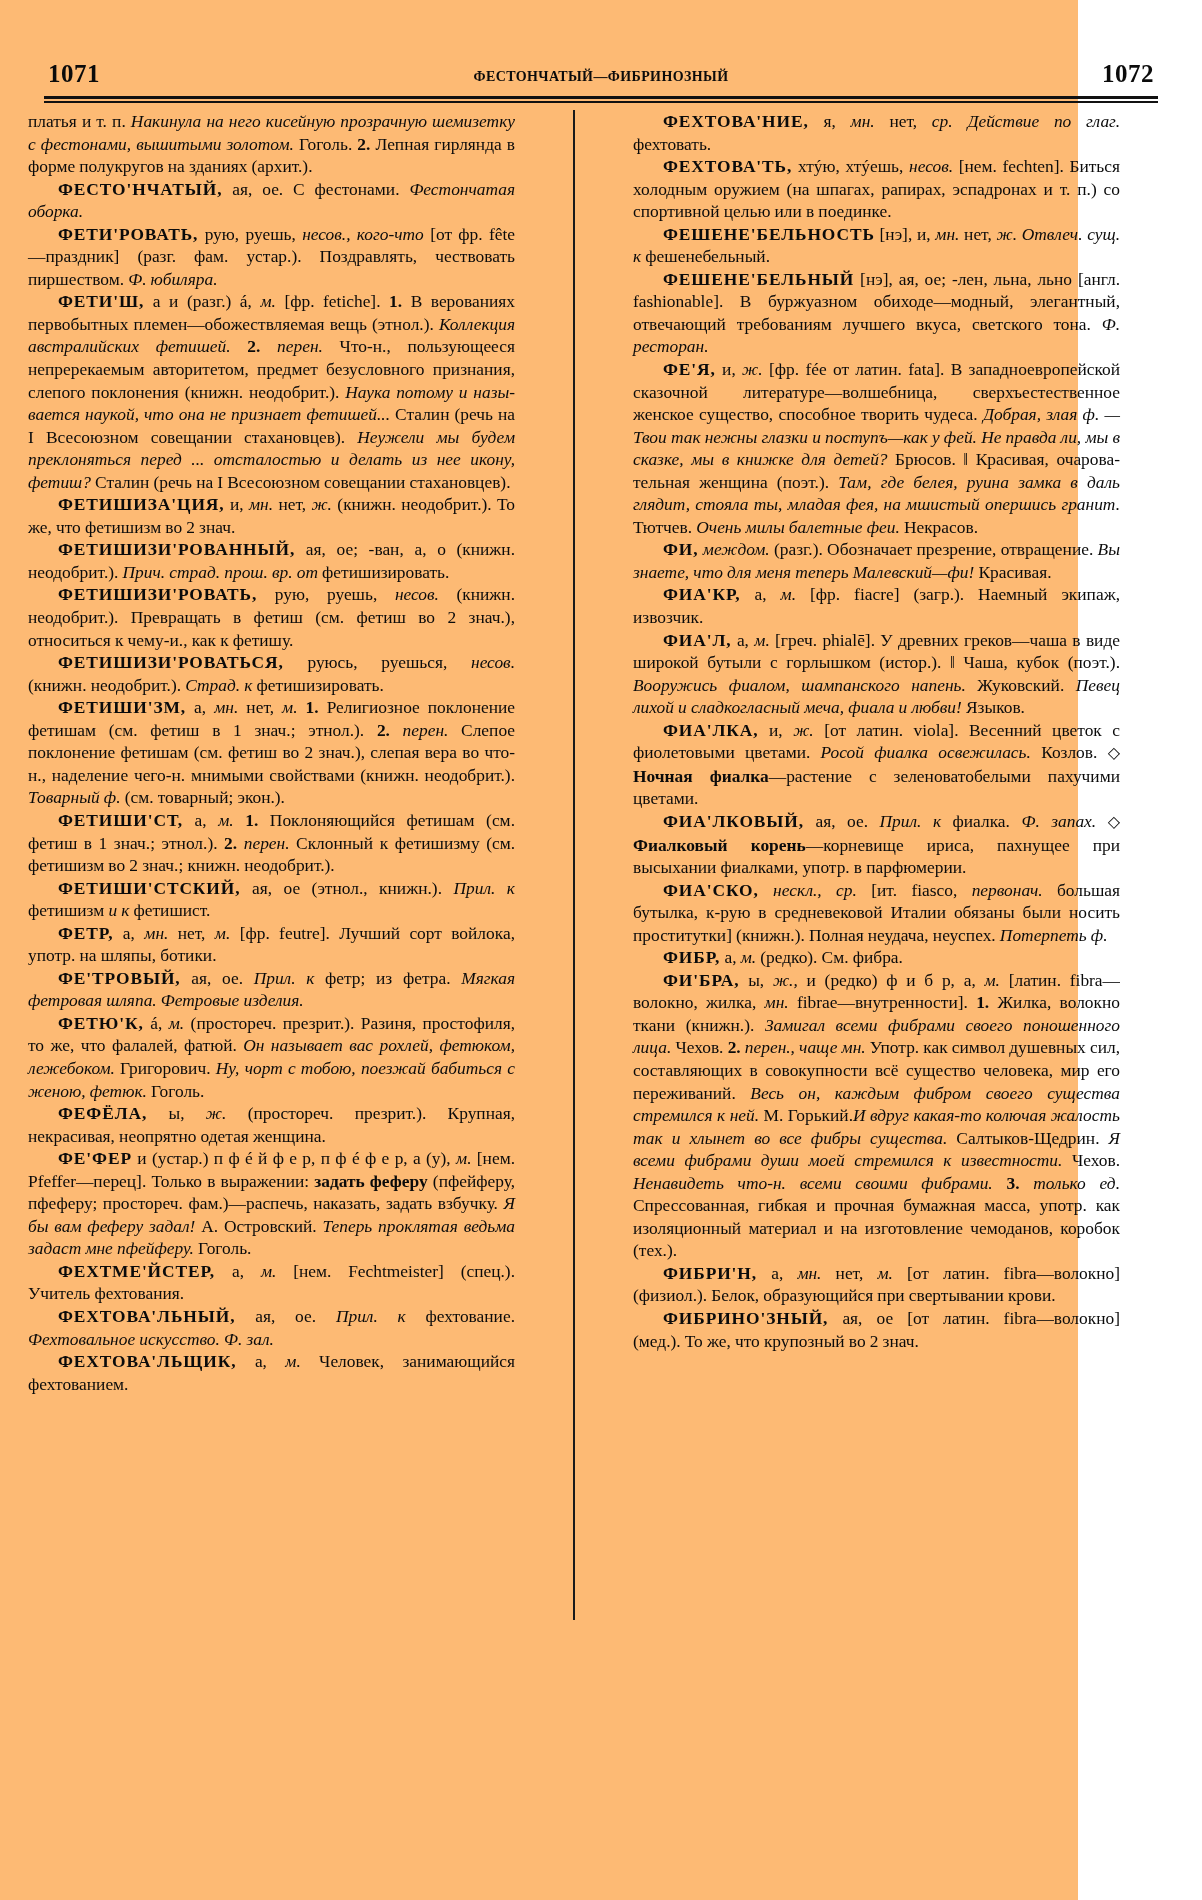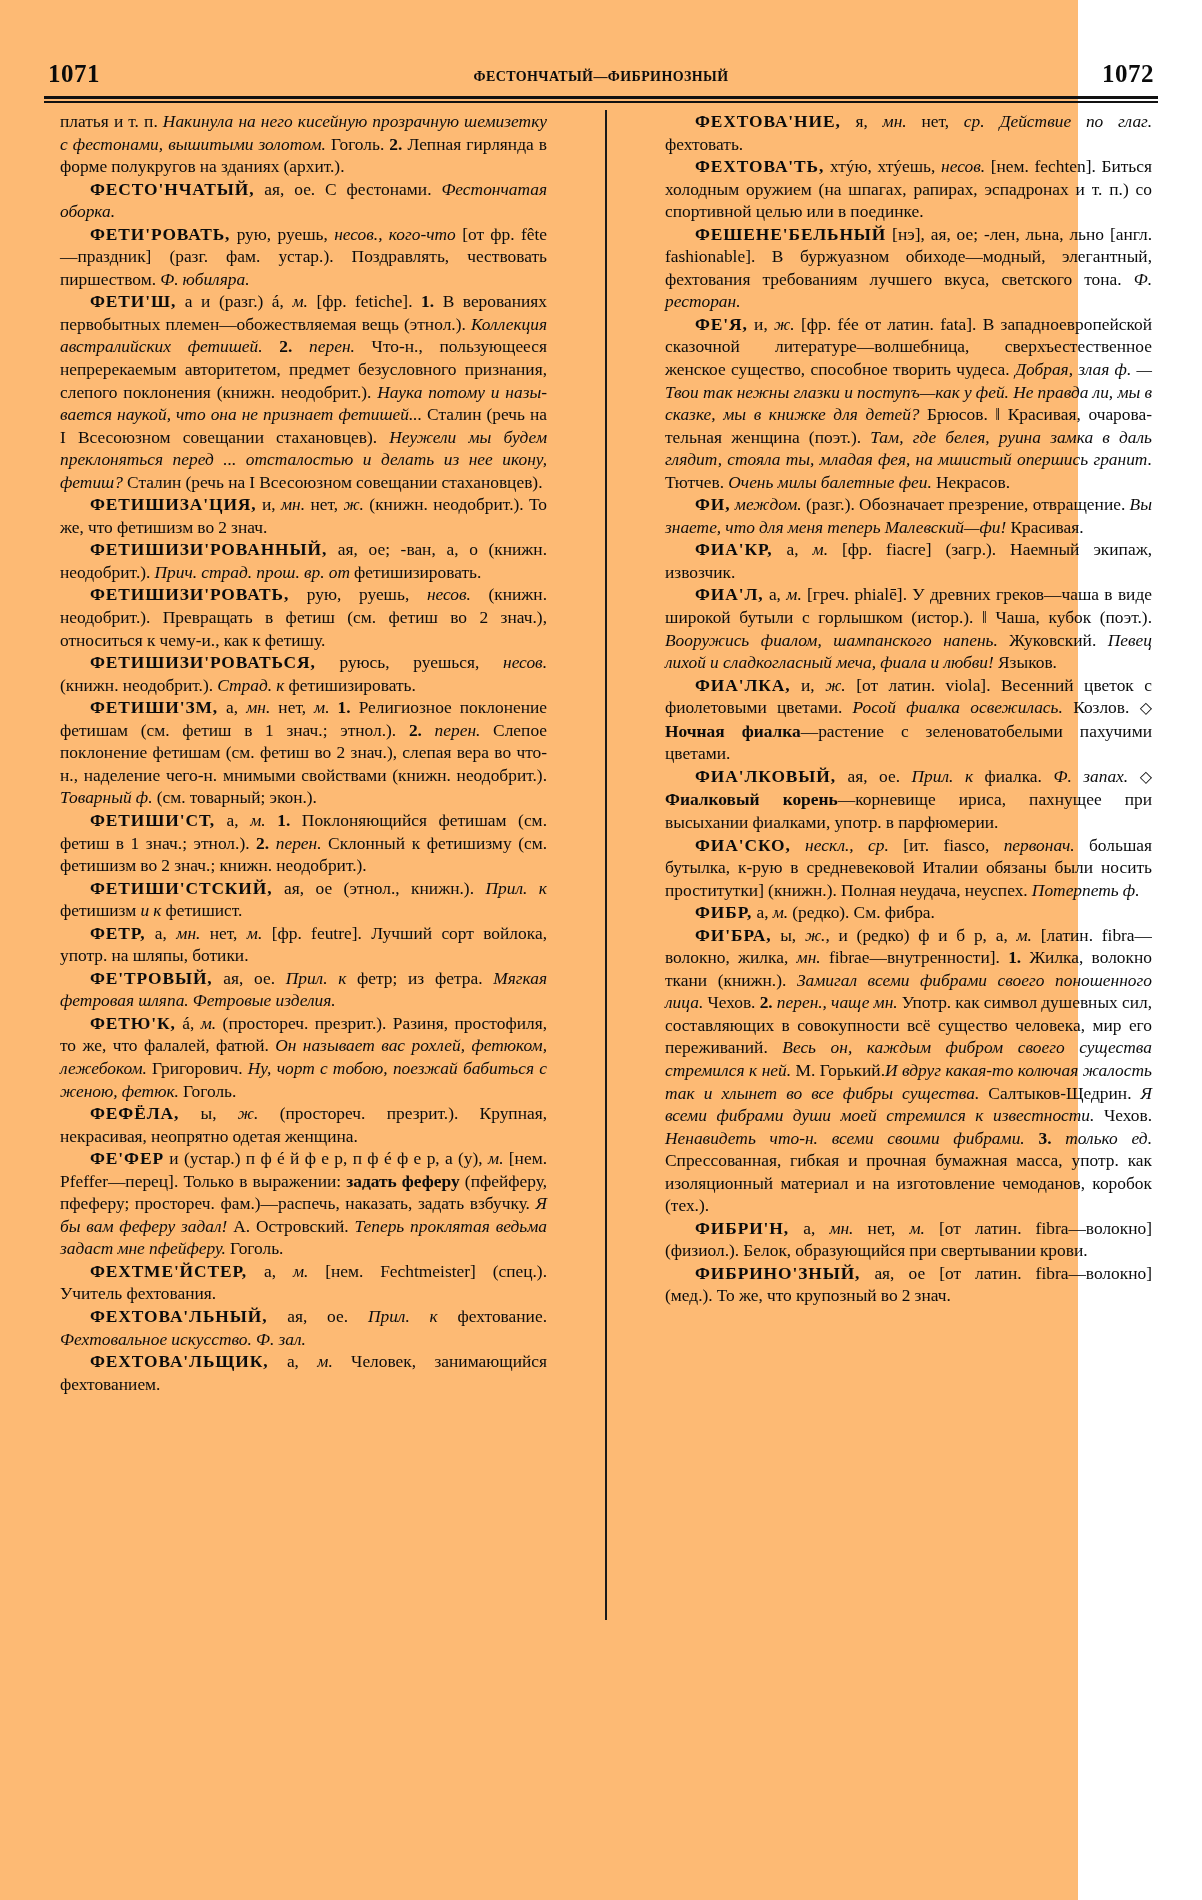--- a/index.html
+++ b/index.html
@@ -61,21 +61,21 @@
   }
   .rule-gap { height: 2px; }
   .rule-thin {
     height: 1.6px;
     background: #111;
   }
 
   
   .columns {
     position: absolute;
-    left: 60px;
+    left: 28px;
     top: 110px;
     width: 1110px;
     height: 1740px;
     display: flex;
     gap: 16px;
   }
   .col {
     width: 487px;
     position: relative;
   }
@@ -140,21 +140,22 @@
         <p><span class="hw">ФЕФЁЛА,</span><span> ы, </span><span class="it">ж.</span><span> (простореч. презрит.). Крупная, некрасивая, неопрятно одетая жен­щина.</span></p>
         <p><span class="hw">ФЕ'ФЕР</span><span> и (устар.) п ф é й ф е р, п ф é ­ф е р, а (у), </span><span class="it">м.</span><span> [нем. Pfeffer—перец]. Только в выражении: </span><span class="bd">задать феферу</span><span> (пфейферу, пфе­феру; простореч. фам.)—распечь, наказать, задать взбучку. </span><span class="it">Я бы вам феферу задал!</span><span> А. Островский. </span><span class="it">Теперь проклятая ведьма за­даст мне пфейферу.</span><span> Гоголь.</span></p>
         <p><span class="hw">ФЕХТМЕ'ЙСТЕР,</span><span> а, </span><span class="it">м.</span><span> [нем. Fechtmeister] (спец.). Учитель фехтования.</span></p>
         <p><span class="hw">ФЕХТОВА'ЛЬНЫЙ,</span><span> ая, ое. </span><span class="it">Прил. к</span><span> фех­тование. </span><span class="it">Фехтовальное искусство. Ф. зал.</span></p>
         <p><span class="hw">ФЕХТОВА'ЛЬЩИК,</span><span> а, </span><span class="it">м.</span><span> Человек, зани­мающийся фехтованием.</span></p>
       </div>
     <div class="col-divider"></div>
     <div class="col" id="col-right">
         <p><span class="hw">ФЕХТОВА'НИЕ,</span><span> я, </span><span class="it">мн.</span><span> нет, </span><span class="it">ср. Действие по глаг.</span><span> фехтовать.</span></p>
         <p><span class="hw">ФЕХТОВА'ТЬ,</span><span> хтýю, хтýешь, </span><span class="it">несов.</span><span> [нем. fechten]. Биться холодным оружием (на шпа­гах, рапирах, эспадронах и т. п.) со спортив­ной целью или в поединке.</span></p>
-        <p><span class="hw">ФЕШЕНЕ'БЕЛЬНЫЙ</span><span> [нэ], ая, ое; -лен, льна, льно [англ. fashionable]. В буржуазном оби­ходе—модный, элегантный, фехтования тре­бованиям лучшего вкуса, светского тона. </span><span class="it">Ф. ресторан.</span></p>
+        <p><span class="hw">ФЕШЕНЕ'БЕЛЬНОСТЬ</span><span> [нэ], и, </span><span class="it">мн.</span><span> нет, </span><span class="it">ж. Отвлеч. сущ. к</span><span> фешенебельный.</span></p>
+        <p><span class="hw">ФЕШЕНЕ'БЕЛЬНЫЙ</span><span> [нэ], ая, ое; -лен, льна, льно [англ. fashionable]. В буржуазном оби­ходе—модный, элегантный, отвечающий тре­бованиям лучшего вкуса, светского тона. </span><span class="it">Ф. ресторан.</span></p>
         <p><span class="hw">ФЕ'Я,</span><span> и, </span><span class="it">ж.</span><span> [фр. fée от латин. fata]. В западноевропейской сказочной литературе—волшебница, сверхъестественное женское существо, способное творить чудеса. </span><span class="it">Добрая, злая ф. —Твои так нежны глазки и поступъ—как у фей. Не правда ли, мы в сказке, мы в книж­ке для детей?</span><span> Брюсов. ‖ Красивая, очарова­тельная женщина (поэт.). </span><span class="it">Там, где белея, руина замка в даль глядит, стояла ты, мла­дая фея, на мшистый опершись гранит.</span><span> Тютчев. </span><span class="it">Очень милы балетные феи.</span><span> Некра­сов.</span></p>
         <p><span class="hw">ФИ,</span><span class="it"> междом.</span><span> (разг.). Обозначает презре­ние, отвращение. </span><span class="it">Вы знаете, что для меня теперь Малевский—фи!</span><span> Красивая.</span></p>
         <p><span class="hw">ФИА'КР,</span><span> а, </span><span class="it">м.</span><span> [фр. fiacre] (загр.). Наем­ный экипаж, извозчик.</span></p>
         <p><span class="hw">ФИА'Л,</span><span> а, </span><span class="it">м.</span><span> [греч. phialē]. У древних греков—чаша в виде широкой бутыли с гор­лышком (истор.). ‖ Чаша, кубок (поэт.). </span><span class="it">Вооружись фиалом, шампанского напень.</span><span> Жуковский. </span><span class="it">Певец лихой и сладкогласный меча, фиала и любви!</span><span> Языков.</span></p>
         <p><span class="hw">ФИА'ЛКА,</span><span> и, </span><span class="it">ж.</span><span> [от латин. viola]. Весен­ний цветок с фиолетовыми цветами. </span><span class="it">Росой фиалка освежилась.</span><span> Козлов. </span><span class="dia">◇</span><span class="bd"> Ночная фиал­ка</span><span>—растение с зеленоватобелыми пахучими цветами.</span></p>
         <p><span class="hw">ФИА'ЛКОВЫЙ,</span><span> ая, ое. </span><span class="it">Прил. к</span><span> фиалка. </span><span class="it">Ф. запах.</span><span> </span><span class="dia">◇</span><span class="bd"> Фиалковый корень</span><span>—корневище ириса, пахнущее при высыхании фиалками, употр. в парфюмерии.</span></p>
         <p><span class="hw">ФИА'СКО,</span><span class="it"> нескл., ср.</span><span> [ит. fiasco, </span><span class="it">первонач.</span><span> большая бутылка, к-рую в средневековой Италии обязаны были носить проститутки] (книжн.). Полная неудача, неуспех. </span><span class="it">Потер­петь ф.</span></p>
         <p><span class="hw">ФИБР,</span><span> а, </span><span class="it">м.</span><span> (редко). См. фибра.</span></p>
         <p><span class="hw">ФИ'БРА,</span><span> ы, </span><span class="it">ж.,</span><span> и (редко) ф и б р, а, </span><span class="it">м.</span><span> [латин. fibra—волокно, жилка, </span><span class="it">мн.</span><span> fibrae—внутренности]. </span><span class="bd">1.</span><span> Жилка, волокно ткани (книжн.). </span><span class="it">Замигал всеми фибрами своего поно­шенного лица.</span><span> Чехов. </span><span class="bd">2.</span><span class="it"> перен., чаще мн.</span><span> Употр. как символ душевных сил, составля­ющих в совокупности всё существо человека, мир его переживаний. </span><span class="it">Весь он, каждым фиб­ром своего существа стремился к ней.</span><span> М. Горький.</span><span class="it">И вдруг какая-то колючая жалость так и хлынет во все фибры существа.</span><span> Салты­ков-Щедрин. </span><span class="it">Я всеми фибрами души моей стремился к известности.</span><span> Чехов. </span><span class="it">Ненавидеть что-н. всеми своими фибрами.</span><span class="bd"> 3.</span><span class="it"> только ед.</span><span> Спрессованная, гибкая и прочная бумажная масса, употр. как изоляционный материал и на изготовление чемоданов, коробок (тех.).</span></p>
         <p><span class="hw">ФИБРИ'Н,</span><span> а, </span><span class="it">мн.</span><span> нет, </span><span class="it">м.</span><span> [от латин. fibra—волокно] (физиол.). Белок, образующийся при свертывании крови.</span></p>

